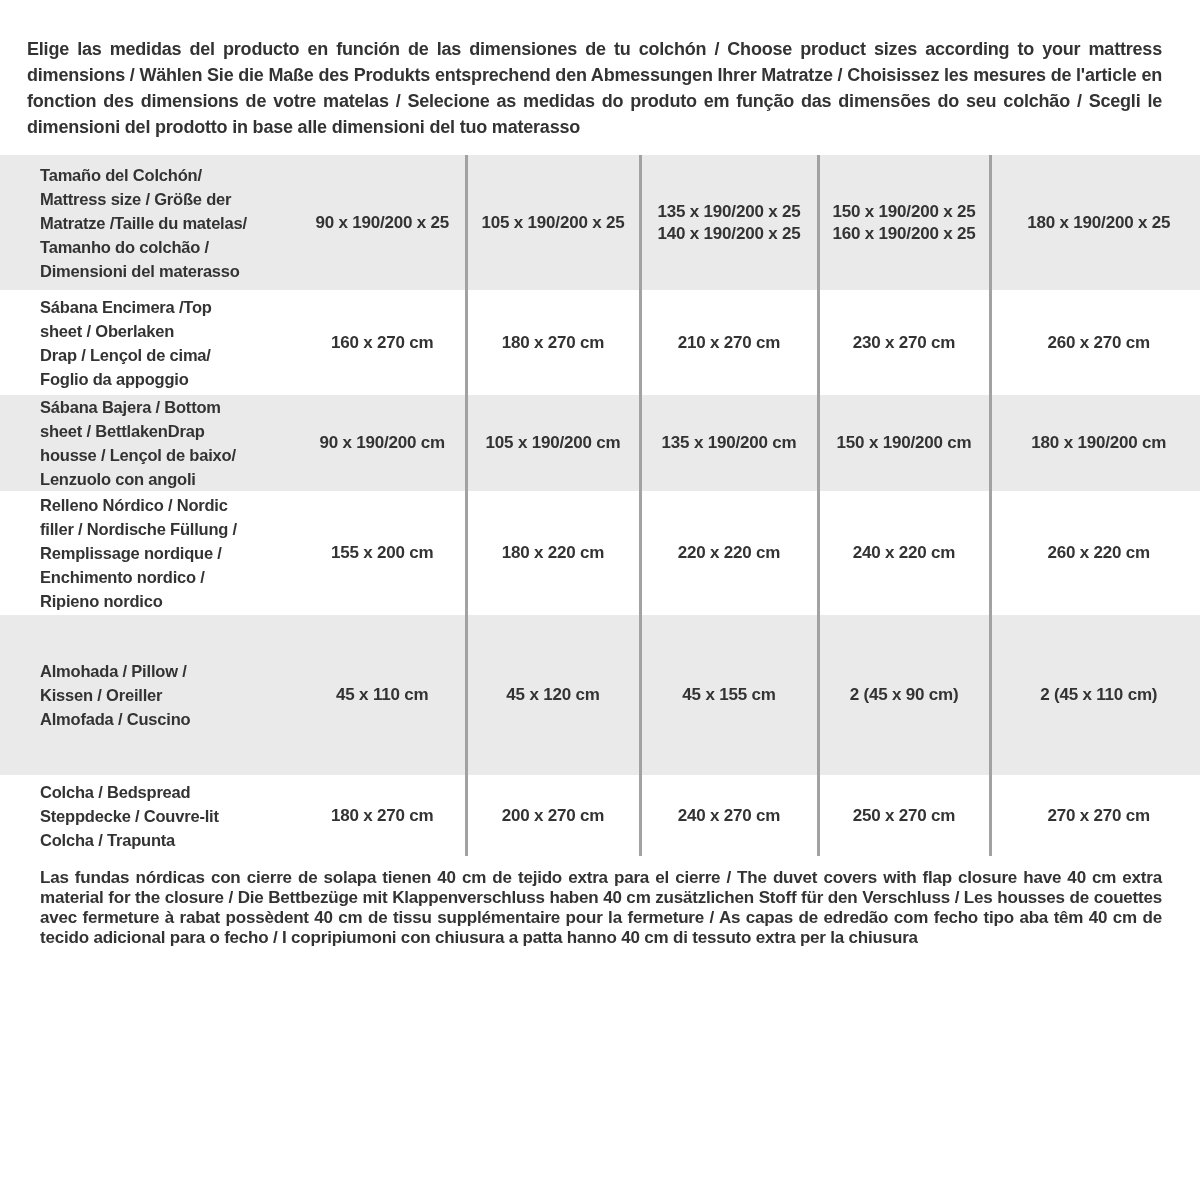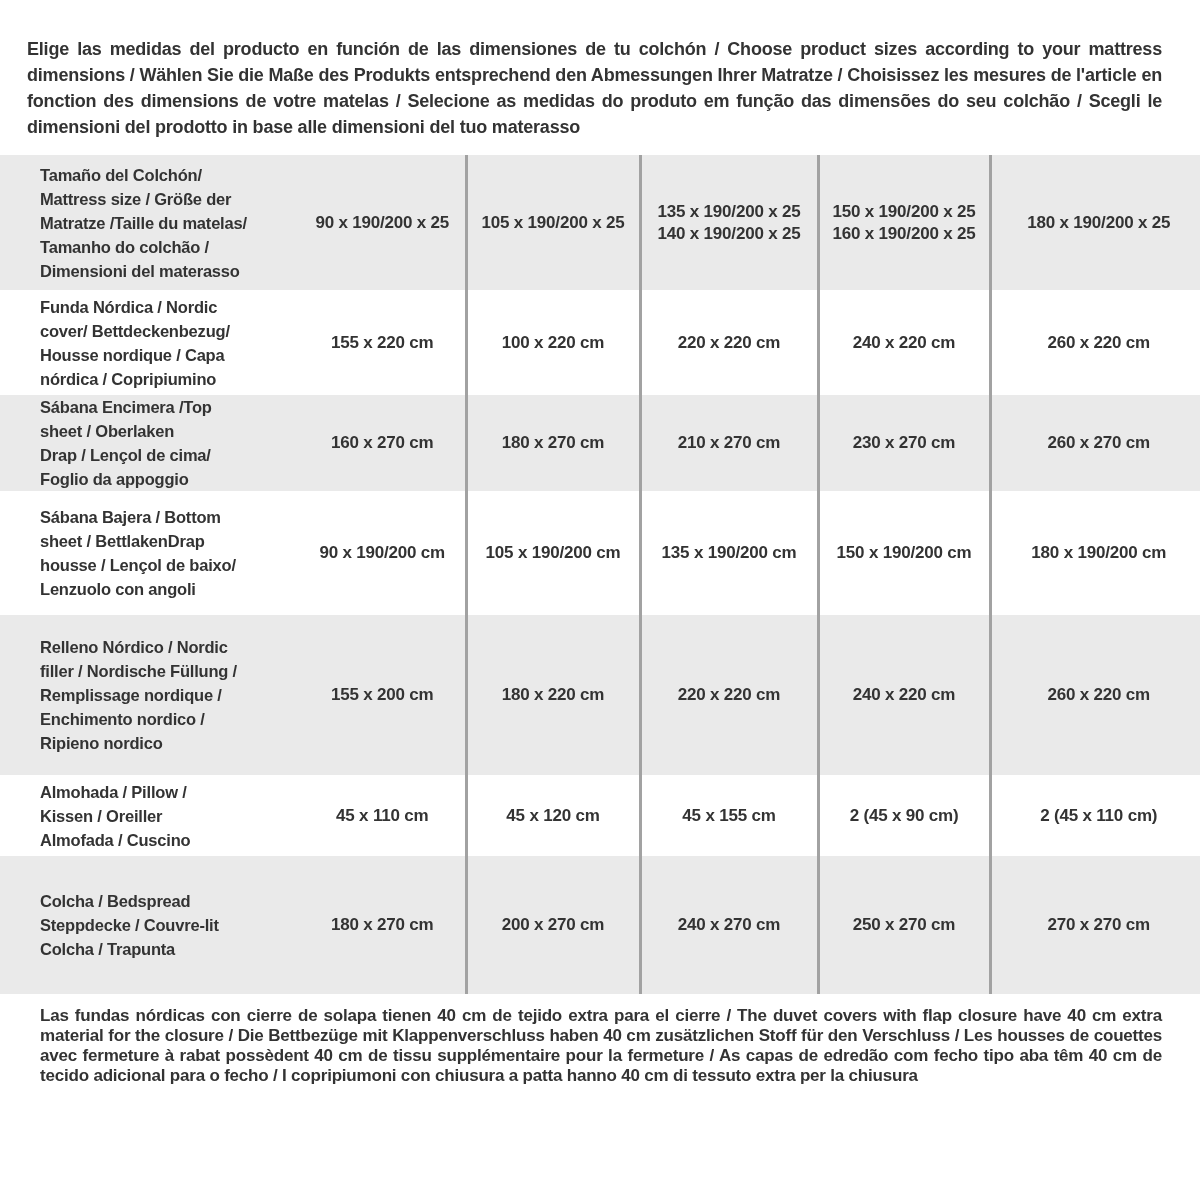--- a/index.html
+++ b/index.html
@@ -95,31 +95,20 @@
 Dimensioni del materasso</td>
     <td class="size-cell">90 x 190/200 x 25</td>
     <td class="size-cell">105 x 190/200 x 25</td>
     <td class="size-cell">135 x 190/200 x 25
 140 x 190/200 x 25</td>
     <td class="size-cell">150 x 190/200 x 25
 160 x 190/200 x 25</td>
     <td class="size-cell">180 x 190/200 x 25</td>
   </tr>
       <tr>
-    <td class="label-cell">Funda Nórdica /  Nordic
-cover/ Bettdeckenbezug/
-Housse nordique  / Capa
-nórdica / Copripiumino</td>
-    <td class="size-cell">155 x 220 cm</td>
-    <td class="size-cell">100 x 220 cm</td>
-    <td class="size-cell">220 x 220 cm</td>
-    <td class="size-cell">240 x 220 cm</td>
-    <td class="size-cell">260 x 220 cm</td>
-  </tr>
-      <tr>
     <td class="label-cell">Sábana Encimera /Top
 sheet / Oberlaken
 Drap / Lençol de cima/
 Foglio da appoggio</td>
     <td class="size-cell">160 x 270 cm</td>
     <td class="size-cell">180 x 270 cm</td>
     <td class="size-cell">210 x 270 cm</td>
     <td class="size-cell">230 x 270 cm</td>
     <td class="size-cell">260 x 270 cm</td>
   </tr>

